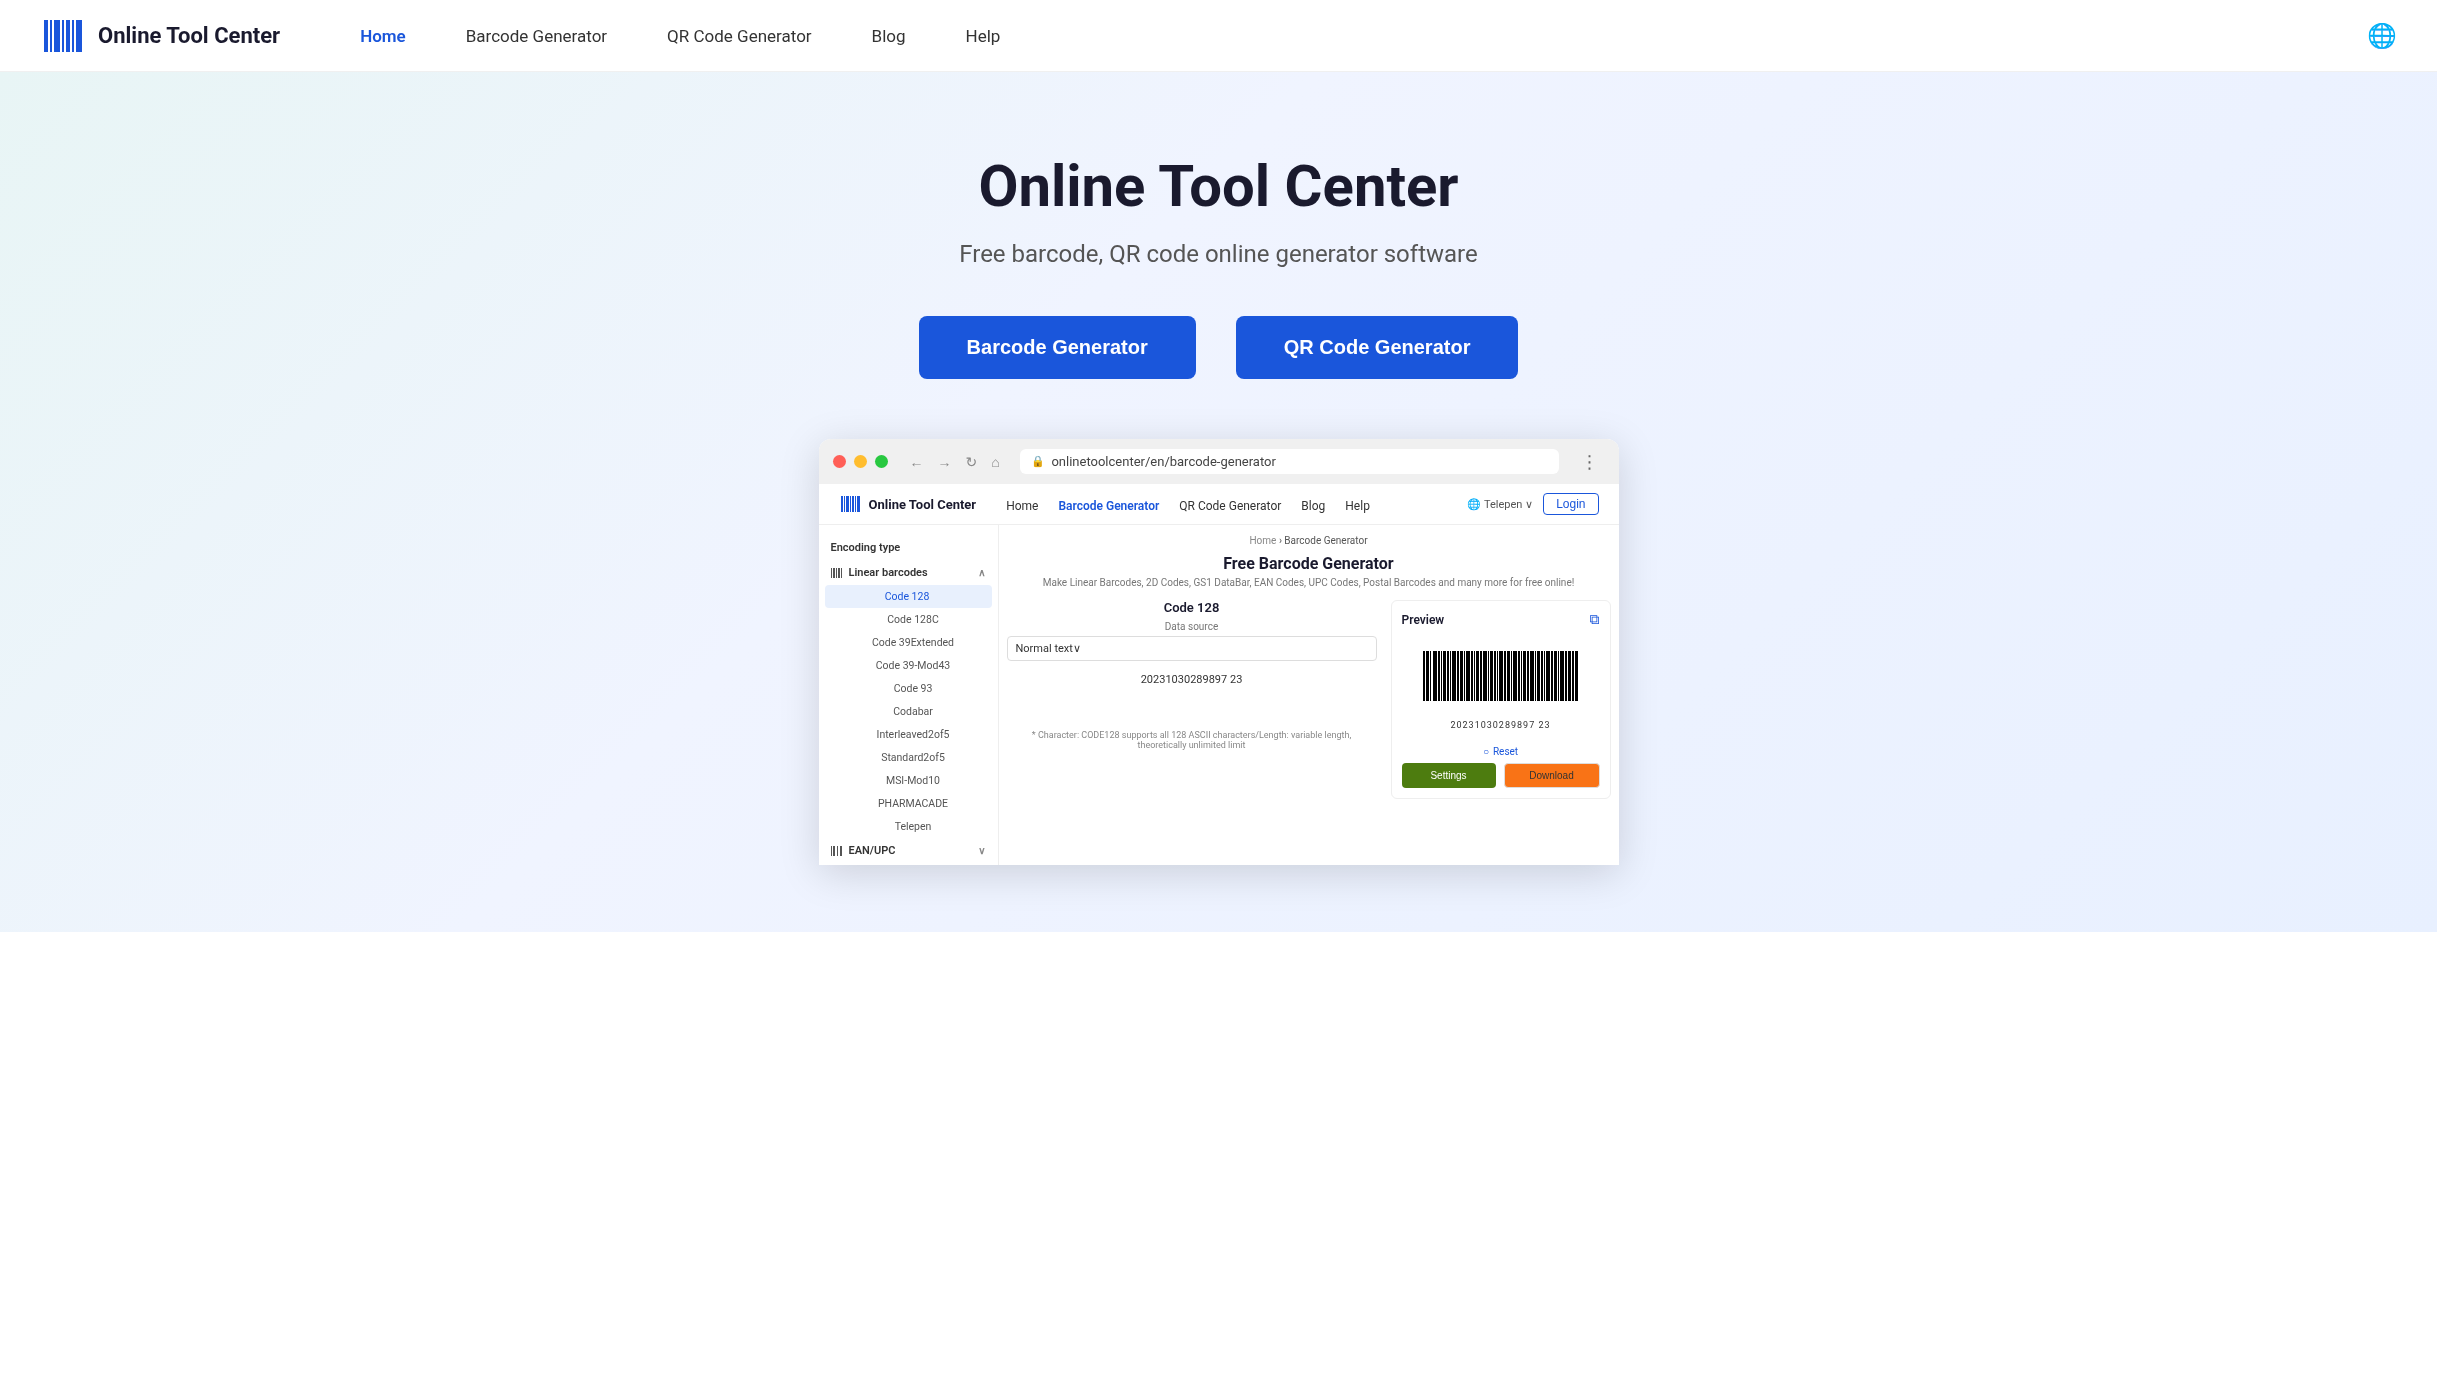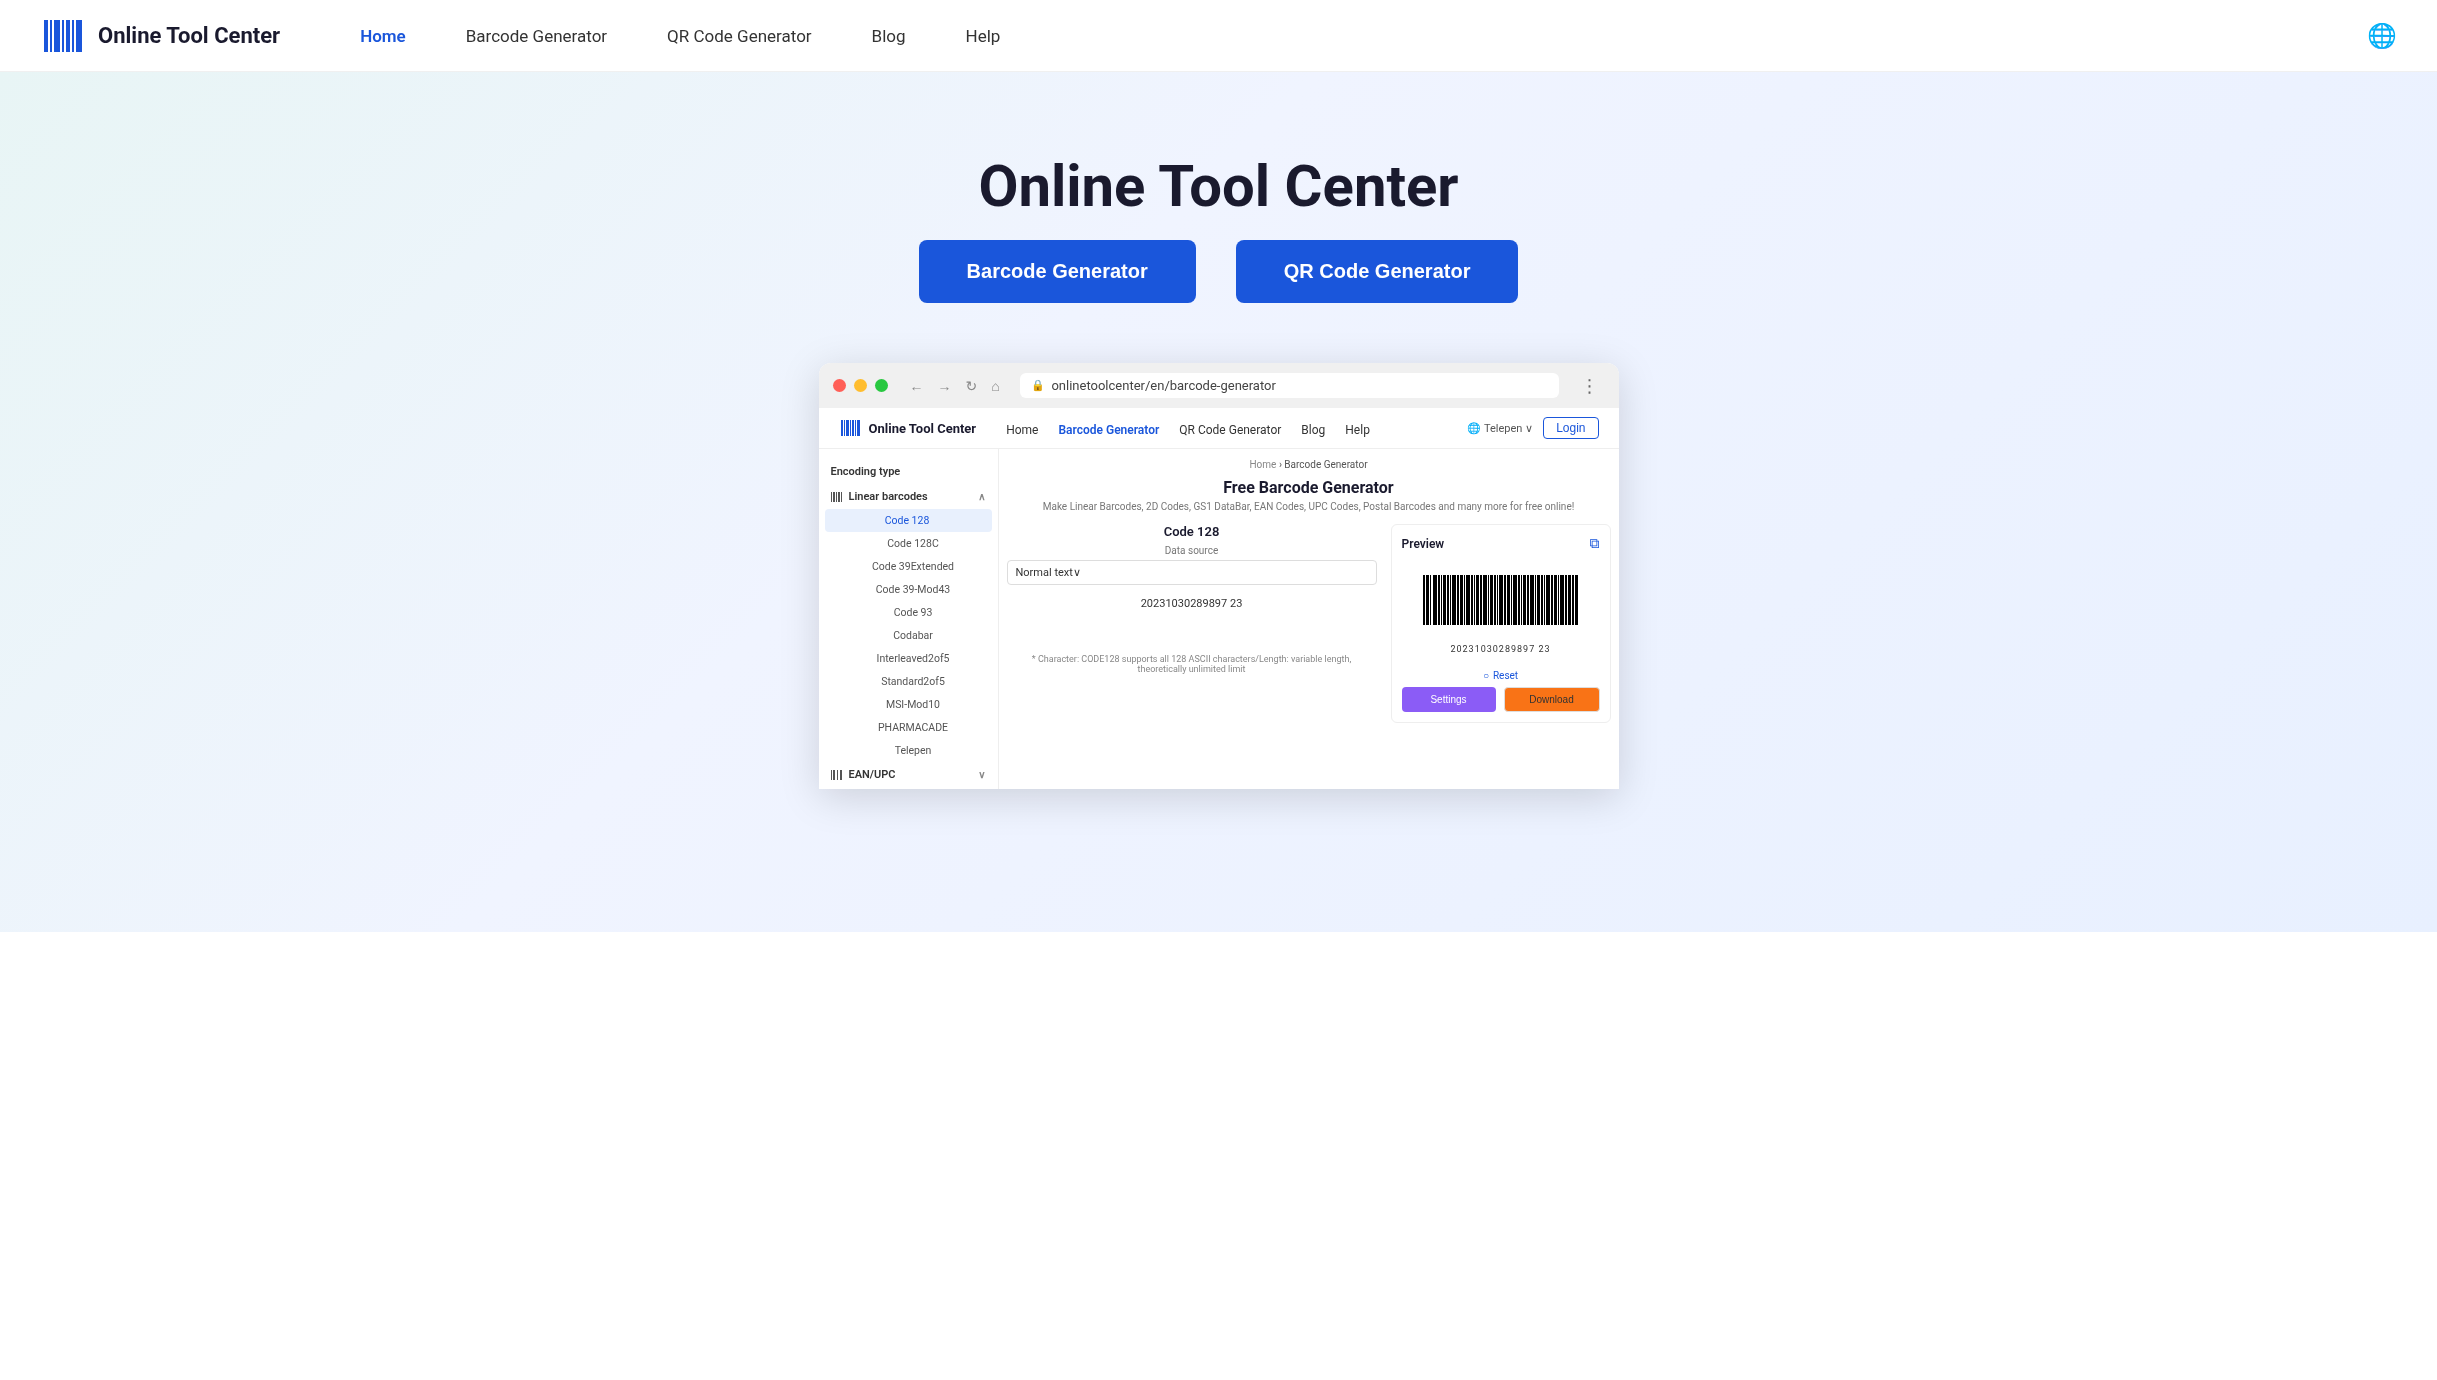--- a/index.html
+++ b/index.html
@@ -365,21 +365,21 @@
       color: #1a56db;
       cursor: pointer;
       margin: 6px 0;
     }
     .preview-actions {
       display: flex;
       gap: 8px;
     }
     .btn-settings {
       flex: 1;
-      background: #8b5cf6;
+      background: #4d7c0f;
       color: #fff;
       border: none;
       border-radius: 4px;
       padding: 6px 4px;
       font-size: 10px;
       cursor: pointer;
     }
     .btn-download {
       flex: 1;
       background: #f97316;
@@ -412,20 +412,21 @@
     <li><a>Barcode Generator</a></li>
     <li><a>QR Code Generator</a></li>
     <li><a>Blog</a></li>
     <li><a>Help</a></li>
   </ul>
   <div class="nav-globe">🌐</div>
 </nav>
 
 <div class="hero">
   <h1>Online Tool Center</h1>
+  <p>Free barcode, QR code online generator software</p>
   <div class="hero-buttons">
     <button class="btn-primary">Barcode Generator</button>
     <button class="btn-primary">QR Code Generator</button>
   </div>
 
   <div class="browser-mockup">
 
     <div class="browser-chrome">
       <div class="browser-dot dot-red"></div>
       <div class="browser-dot dot-yellow"></div>

